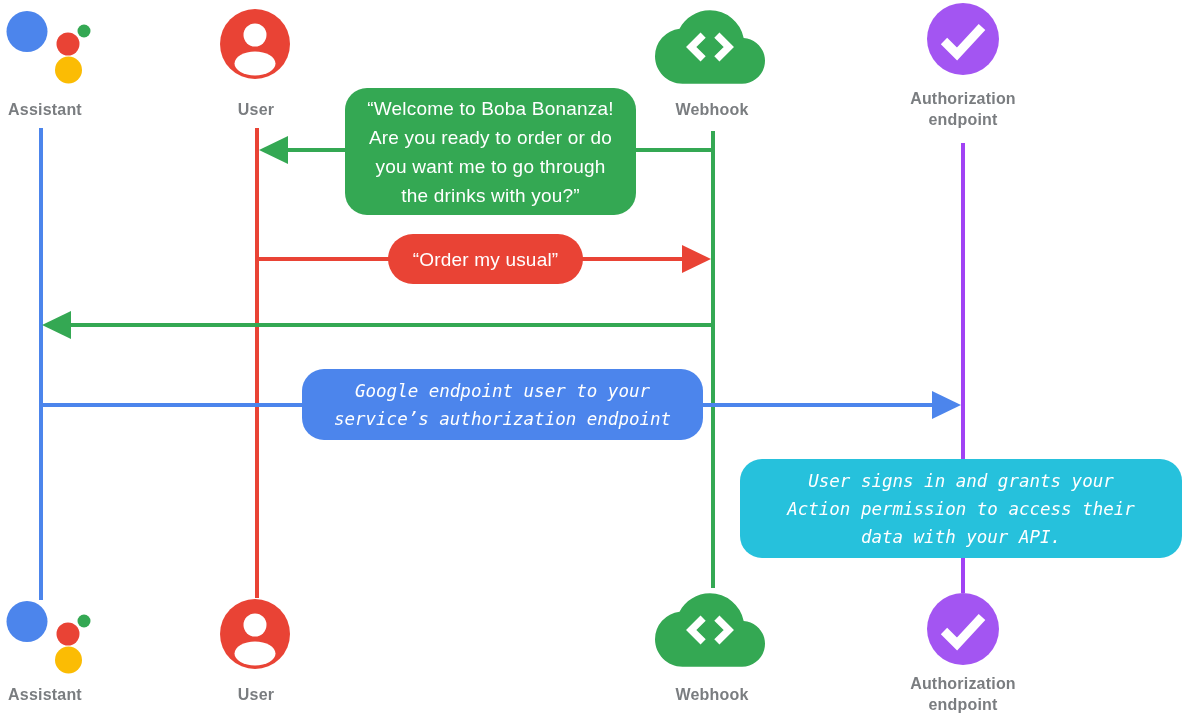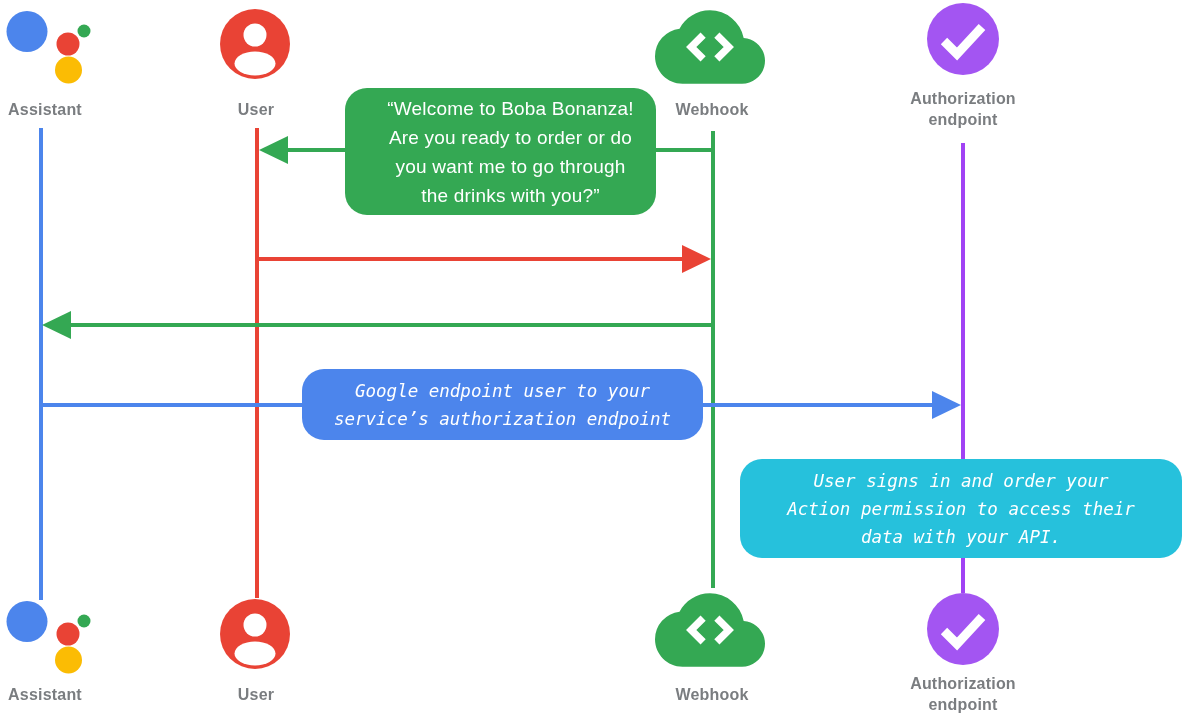--- a/index.html
+++ b/index.html
@@ -10,21 +10,21 @@
   .lifeline{position:absolute;width:4px;z-index:1;}
   .lf-blue{background:var(--c-blue);}
   .lf-red{background:var(--c-red);}
   .lf-green{background:var(--c-green);}
   .lf-purple{background:var(--c-purple_line);}
   #arrows{position:absolute;left:0;top:0;z-index:2;pointer-events:none;}
   .bubble{
     position:absolute;z-index:3;display:flex;align-items:center;justify-content:center;
     color:#ffffff;text-align:center;white-space:pre-line;border-radius:22px;
   }
-  .bubble.sans{font-size:19px;line-height:29px;letter-spacing:.2px;padding-left:20px;}
+  .bubble.sans{font-size:19px;line-height:29px;letter-spacing:.2px;}
   .bubble.mono{font-family:"DejaVu Sans Mono",monospace;font-style:italic;font-size:17.5px;line-height:28px;}
   .bg-green{background:var(--c-green);}
   .bg-red{background:var(--c-red);}
   .bg-blue{background:var(--c-blue);}
   .bg-cyan{background:var(--c-cyan);}
   .actor-icon{position:absolute;z-index:4;}
   .actor-label{
     position:absolute;z-index:4;width:170px;text-align:center;
     font-weight:bold;font-size:16px;line-height:21px;color:var(--c-label_gray);
     white-space:pre-line;letter-spacing:.2px;
@@ -57,26 +57,27 @@
       <line x1="41" y1="405" x2="938" y2="405" stroke="var(--c-blue)" stroke-width="4"></line>
       <polygon points="961,405 932,391 932,419" fill="var(--c-blue)"></polygon>
     </g>
   </svg>
 
   <div class="bubble sans bg-green" style="left:345px;top:88px;width:291px;height:127px;">“Welcome to Boba Bonanza!
 Are you ready to order or do
 you want me to go through
 the drinks with you?”</div>
 
+  <div class="bubble sans bg-red" style="left:388px;top:234px;width:195px;height:50px;border-radius:25px;">“Order my usual”</div>
 
 
   <div class="bubble mono bg-blue" style="left:302px;top:369px;width:401px;height:71px;">Google endpoint user to your
 service’s authorization endpoint</div>
 
-  <div class="bubble mono bg-cyan" style="left:740px;top:459px;width:442px;height:99px;">User signs in and order your
+  <div class="bubble mono bg-cyan" style="left:740px;top:459px;width:442px;height:99px;">User signs in and grants your
 Action permission to access their
 data with your API.</div>
 
   <svg class="actor-icon" style="left:4px;top:8px;" width="90" height="80" viewBox="0 0 90 80">
     <circle cx="23" cy="23.5" r="20.5" fill="var(--c-blue)"></circle>
     <circle cx="64" cy="36" r="11.5" fill="var(--c-red)"></circle>
     <circle cx="80" cy="23" r="6.5" fill="var(--c-green)"></circle>
     <circle cx="64.5" cy="62" r="13.5" fill="var(--c-yellow)"></circle>
   </svg>
   <div class="actor-label" style="left:-40px;top:99px;">Assistant</div>

